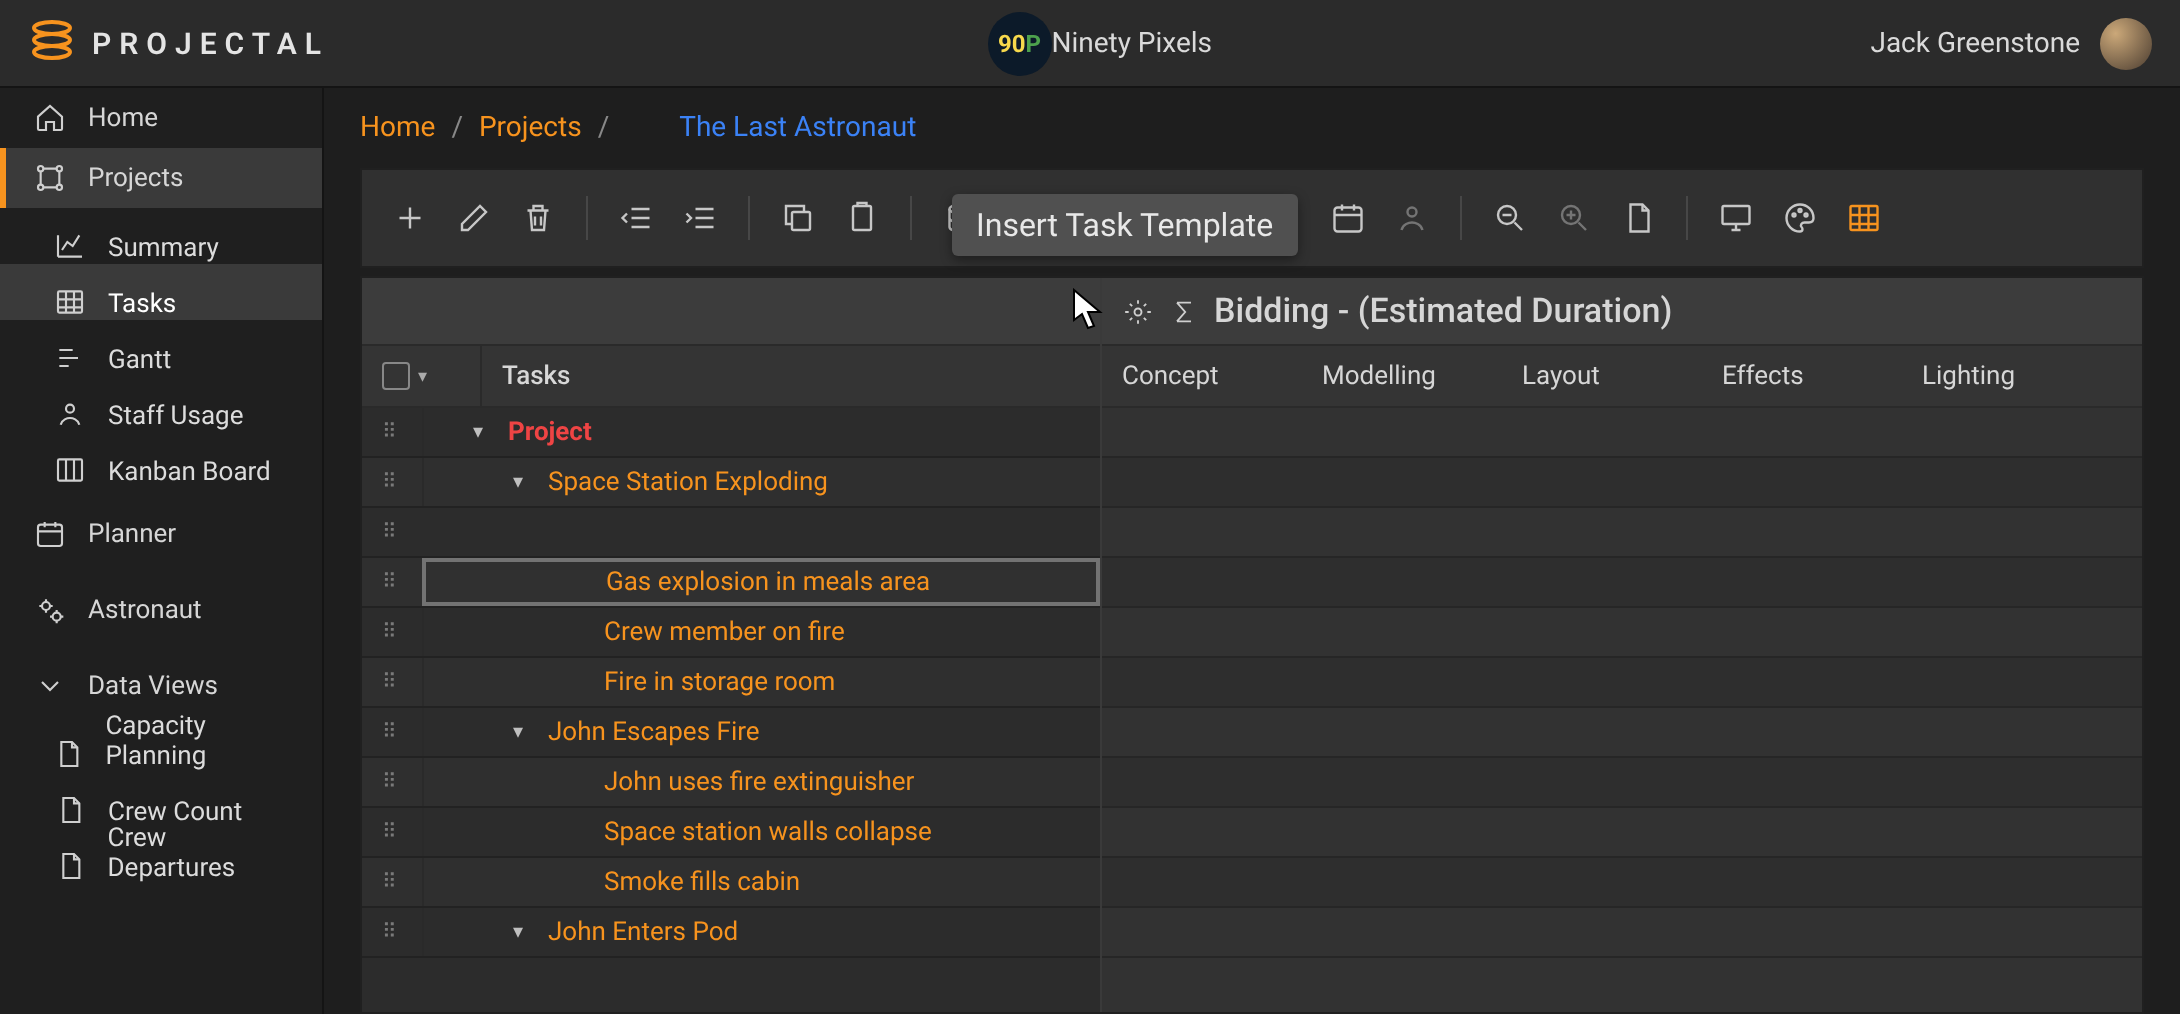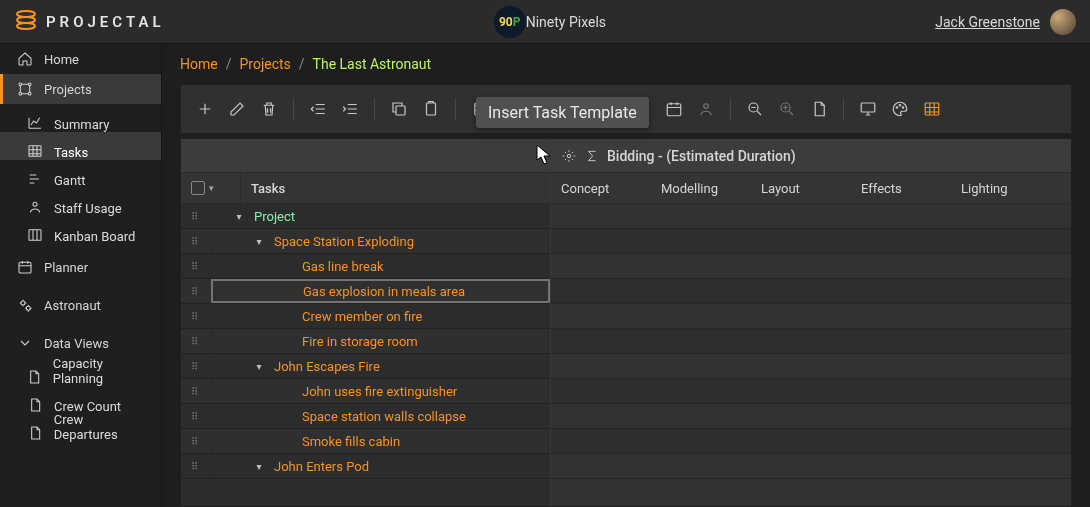--- a/index.html
+++ b/index.html
@@ -57,21 +57,21 @@
   .sub-item { padding-left: 26px; color: #dcdcdc; align-items: flex-end; }
   .nav-item.active { background: #3a3a3a; box-shadow: inset 3px 0 0 #f7931e; }
   .sub-item.active { background: #3a3a3a; color: #fff; }
   .ico { width: 18px; height: 18px; display: inline-flex; align-items: center; justify-content: center; color: #cfcfcf; }
   .ico svg { width: 16px; height: 16px; stroke: currentColor; fill: none; stroke-width: 1.6; }
 
   
   .crumbs { height: 40px; display: flex; align-items: center; padding: 0 18px; gap: 8px; font-size: 14px; }
   .crumbs .link { color: #f7931e; cursor: pointer; }
   .crumbs .sep { color: #888; }
-  .crumbs .current { color: #bef264; }
+  .crumbs .current { color: #3b82f6; margin-left: 27px; }
 
   
   .toolbar {
     height: 50px;
     background: #303030;
     border: 1px solid #202020;
     display: flex; align-items: center;
     gap: 4px;
     padding: 0 10px;
     margin: 0 18px 0 18px;
@@ -108,21 +108,21 @@
     overflow: hidden;
   }
   .left-pane { width: 370px; display: flex; flex-direction: column; border-right: 1px solid #3a3a3a; }
   .right-pane { flex: 1; display: flex; flex-direction: column; background: #323232; }
 
   .left-header, .right-header {
     height: 34px;
     background: #3c3c3c;
     border-bottom: 1px solid #2a2a2a;
     display: flex; align-items: center;
-    font-size: 14px;
+    font-size: 17px;
     padding: 0 10px;
   }
   .right-header { justify-content: flex-start; gap: 8px; color: #d6d6d6; font-weight: 500; }
   .right-header .gicon { width: 15px; height: 15px; }
 
   .left-subheader, .right-subheader {
     height: 31px; display: flex; align-items: center;
     border-bottom: 1px solid #2a2a2a;
     background: #343434;
   }
@@ -136,21 +136,21 @@
   .rows { flex: 1; overflow: hidden; }
   .row {
     height: 25px; display: flex; align-items: center;
     border-bottom: 1px solid #222;
     font-size: 13px;
   }
   .row .grip { width: 30px; padding-left: 10px; color: #7a7a7a; font-size: 10px; letter-spacing: -1px;}
   .row .cell { flex: 1; display: flex; align-items: center; gap: 8px; height: 100%; border-left: 1px solid #2a2a2a; padding-right: 6px;}
   .row .cell .exp { width: 14px; text-align: center; color: #bfbfbf; font-size: 10px; cursor: pointer; }
   .row .cell .txt { color: #f7931e; cursor: pointer; }
-  .row .cell .txt.white { color: #86efac; font-weight: 400; }
+  .row .cell .txt.white { color: #ef4444; font-weight: 700; }
   .row.stripe { background: #2f2f2f; }
   .row.sel .cell { border: 2px solid #737373; background: #303030; }
   .row .pad0 { padding-left: 12px; }
   .row .pad1 { padding-left: 32px; }
   .row .pad2 { padding-left: 60px; }
 
   .right-rows { flex: 1; }
   .right-rows .rrow { height: 25px; border-bottom: 1px solid #262626; }
 
   .logo-mark svg { width: 24px; height: 24px; }
@@ -172,21 +172,21 @@
     <span class="logo-text">PROJECTAL</span>
   </div>
   <div class="topbar-center">
     <div class="workspace-badge">
       <span class="digits">90</span>
         <span class="letter">P</span>
     </div>
     <span style="color:#dadada;font-size:14px;">Ninety Pixels</span>
   </div>
   <div class="topbar-right">
-    <span style="font-size:14px;color:#dadada;text-decoration:underline;">Jack Greenstone</span>
+    <span style="font-size:14px;color:#dadada;">Jack Greenstone</span>
     <div class="avatar"></div>
   </div>
 </div>
 
 <div class="body-wrap">
 
   <div class="sidebar">
     <div class="nav-item">
       <span class="ico">
           <svg viewBox="0 0 24 24">
@@ -466,25 +466,20 @@
             <div class="row stripe">
               <div class="grip">⠿</div>
               <div class="cell">
                 <span class="pad1"></span>
                 <span class="exp">▾</span>
                 <span class="txt">Space Station Exploding</span>
               </div>
             </div>
             <div class="row">
               <div class="grip">⠿</div>
-              <div class="cell">
-                <span class="pad2"></span>
-                <span class="exp"></span>
-                <span class="txt">Gas line break</span>
-              </div>
             </div>
             <div class="row stripe sel">
               <div class="grip">⠿</div>
               <div class="cell">
                 <span class="pad2"></span>
                 <span class="exp"></span>
                 <span class="txt">Gas explosion in meals area</span>
               </div>
             </div>
             <div class="row">

